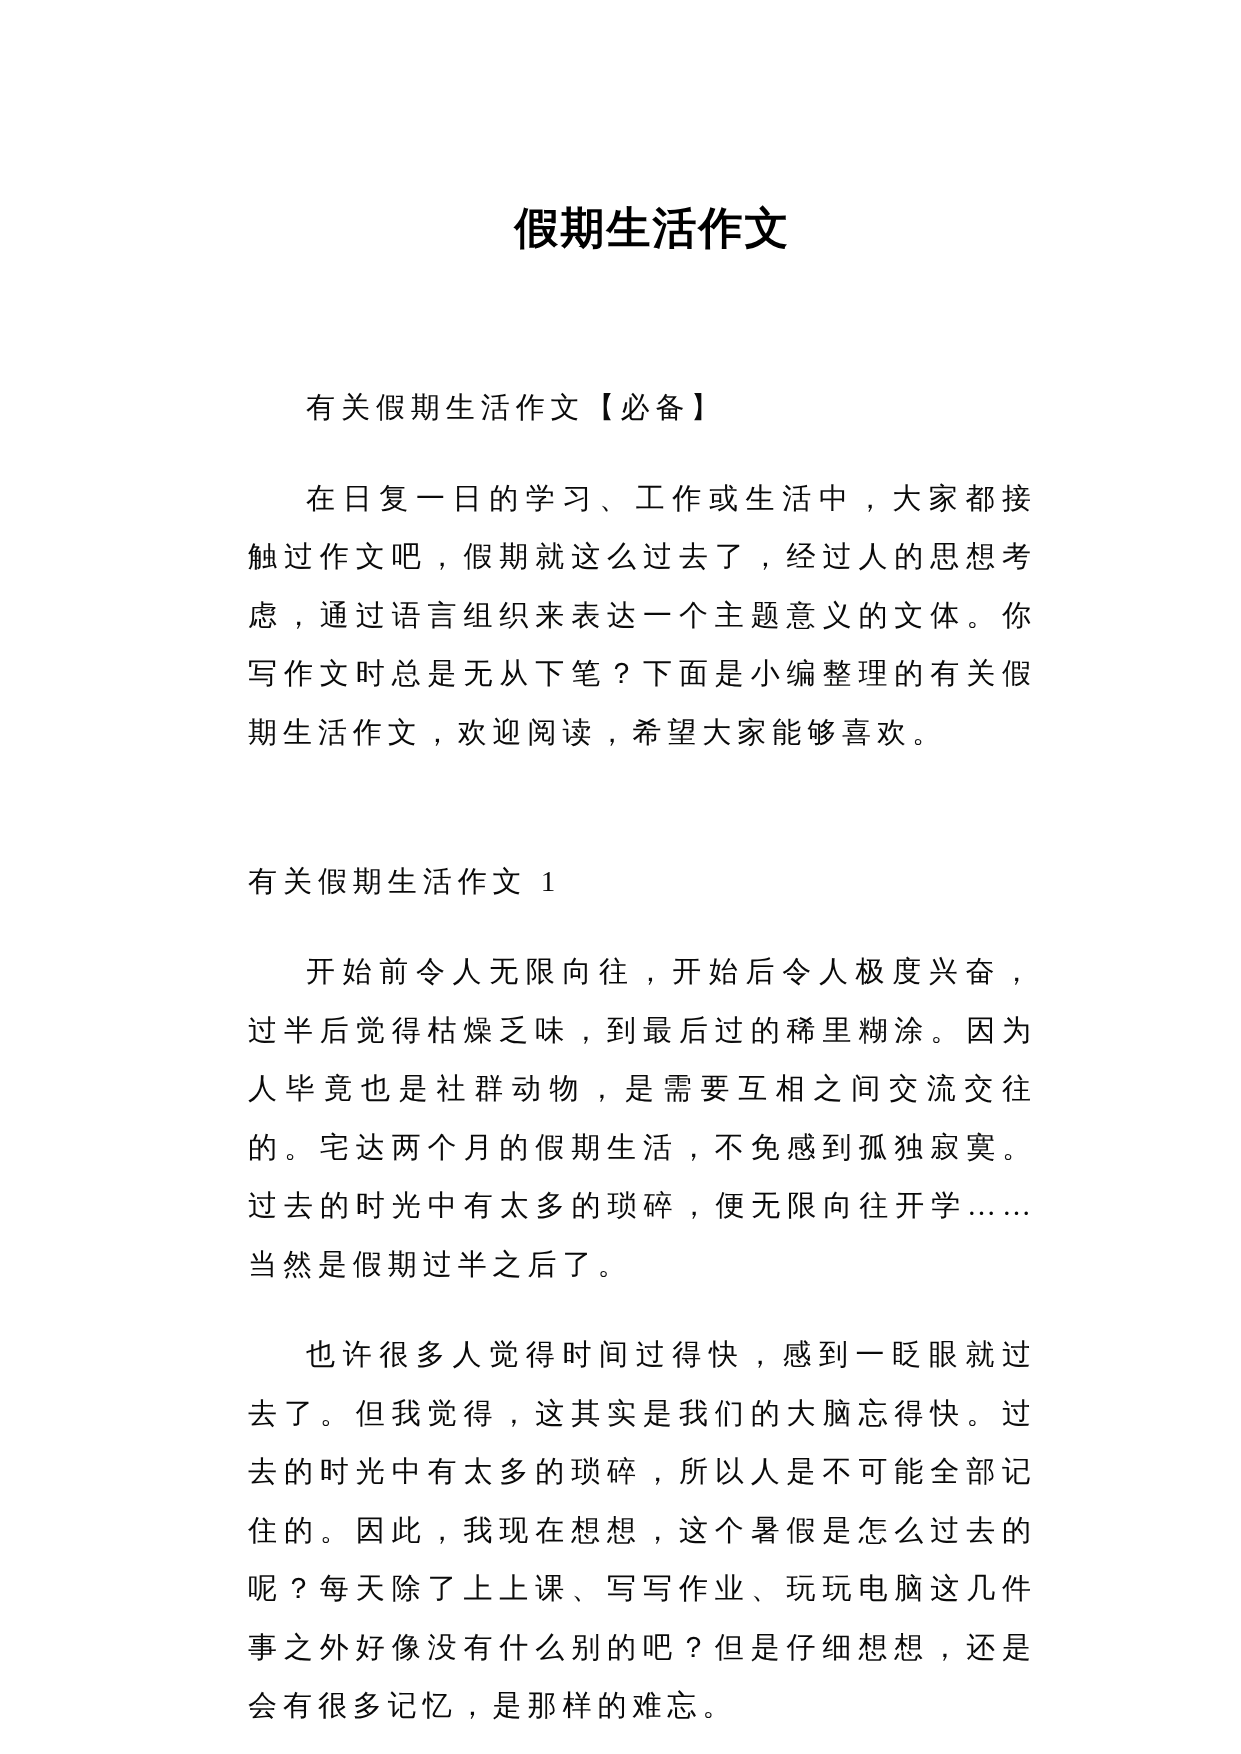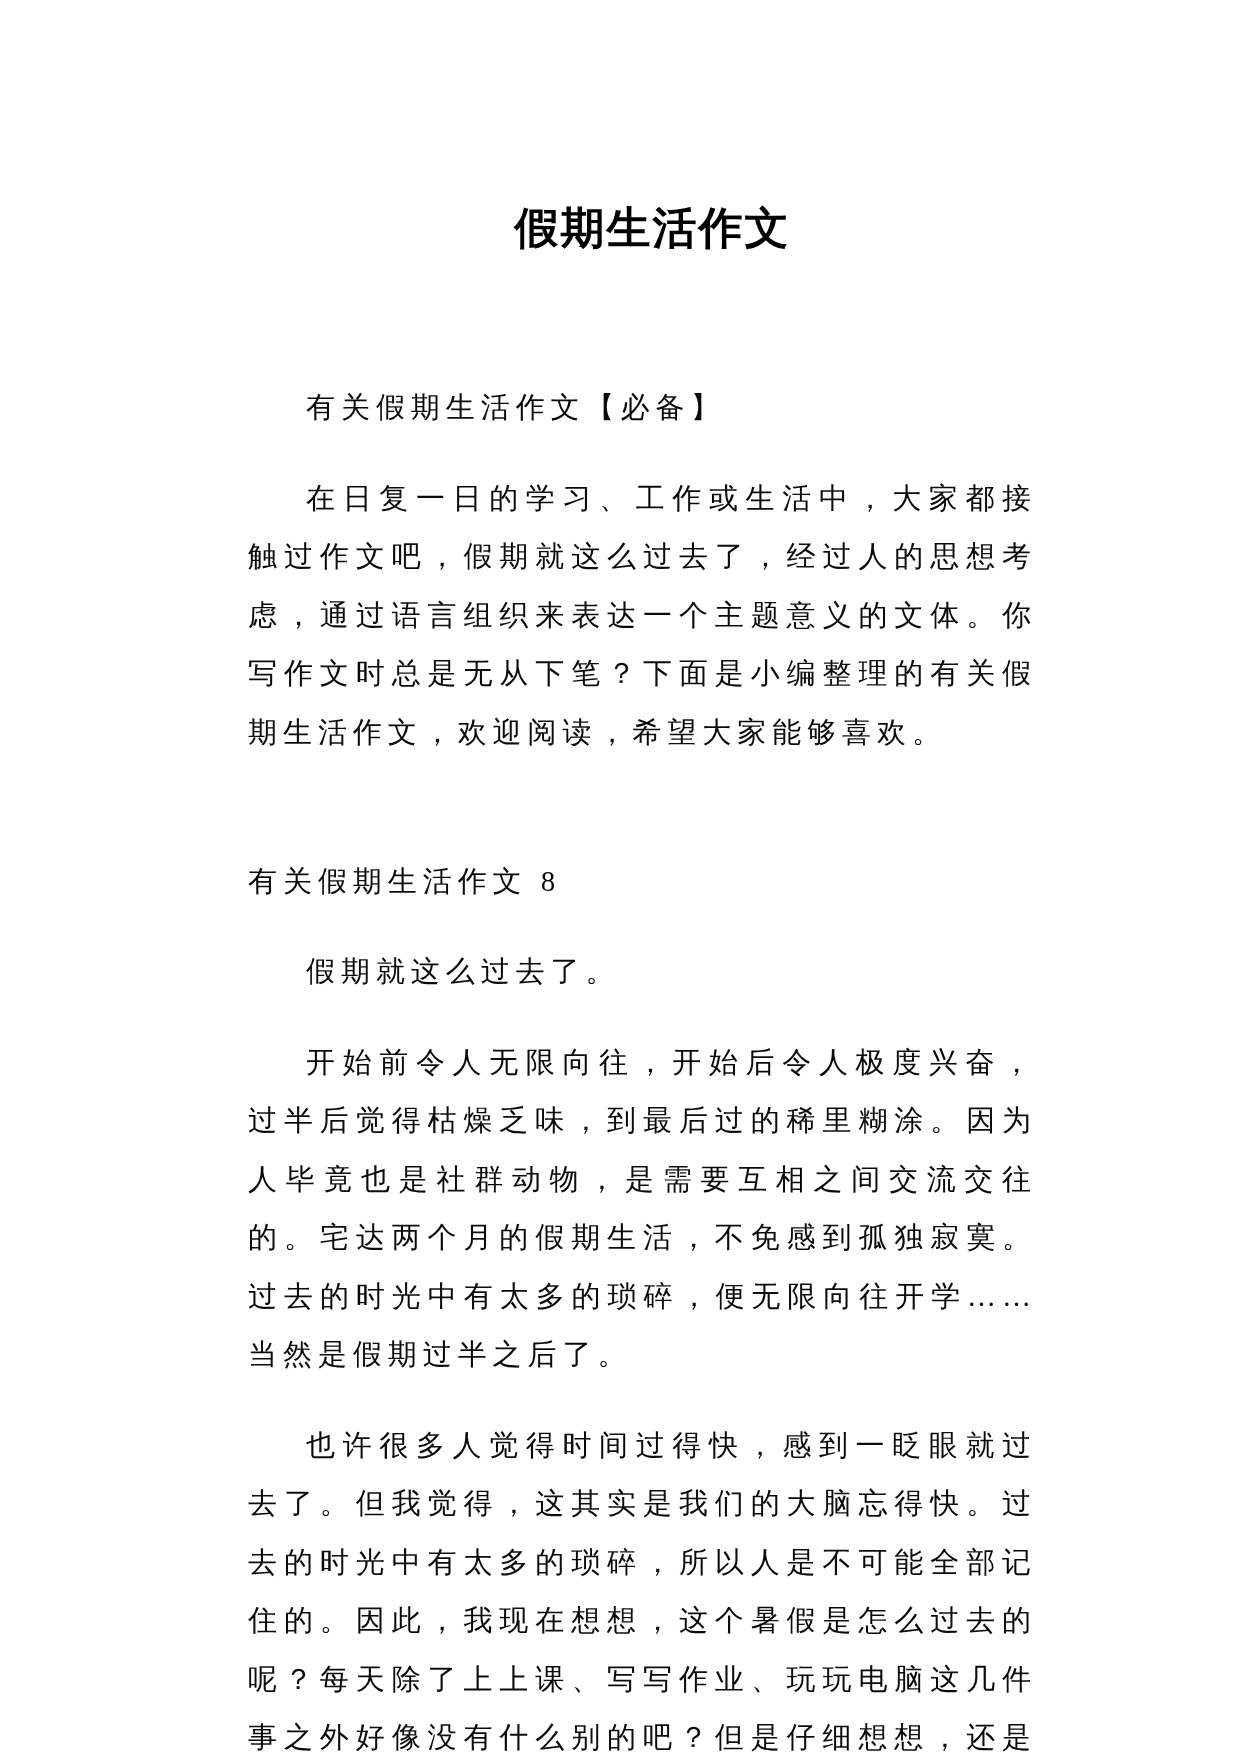--- a/index.html
+++ b/index.html
@@ -47,23 +47,22 @@
   <h1 class="doc-title">假期生活作文</h1>
 
   <div class="doc-body">
 
     <p class="para indent">有关假期生活作文【必备】</p>
 
     <p class="para indent">在日复一日的学习、工作或生活中，大家都接触过作文吧，假期就这么过去了，经过人的思想考虑，通过语言组织来表达一个主题意义的文体。你写作文时总是无从下笔？下面是小编整理的有关假期生活作文，欢迎阅读，希望大家能够喜欢。</p>
 
     <div class="blank-line"></div>
 
-    <p class="para">有关假期生活作文 8</p>
+    <p class="para">有关假期生活作文 1</p>
 
-    <p class="para indent">假期就这么过去了。</p>
 
     <p class="para indent">开始前令人无限向往，开始后令人极度兴奋，过半后觉得枯燥乏味，到最后过的稀里糊涂。因为人毕竟也是社群动物，是需要互相之间交流交往的。宅达两个月的假期生活，不免感到孤独寂寞。过去的时光中有太多的琐碎，便无限向往开学……当然是假期过半之后了。</p>
 
     <p class="para indent">也许很多人觉得时间过得快，感到一眨眼就过去了。但我觉得，这其实是我们的大脑忘得快。过去的时光中有太多的琐碎，所以人是不可能全部记住的。因此，我现在想想，这个暑假是怎么过去的呢？每天除了上上课、写写作业、玩玩电脑这几件事之外好像没有什么别的吧？但是仔细想想，还是会有很多记忆，是那样的难忘。</p>
 
 
   </div>
 </div>
 
 </body></html>

